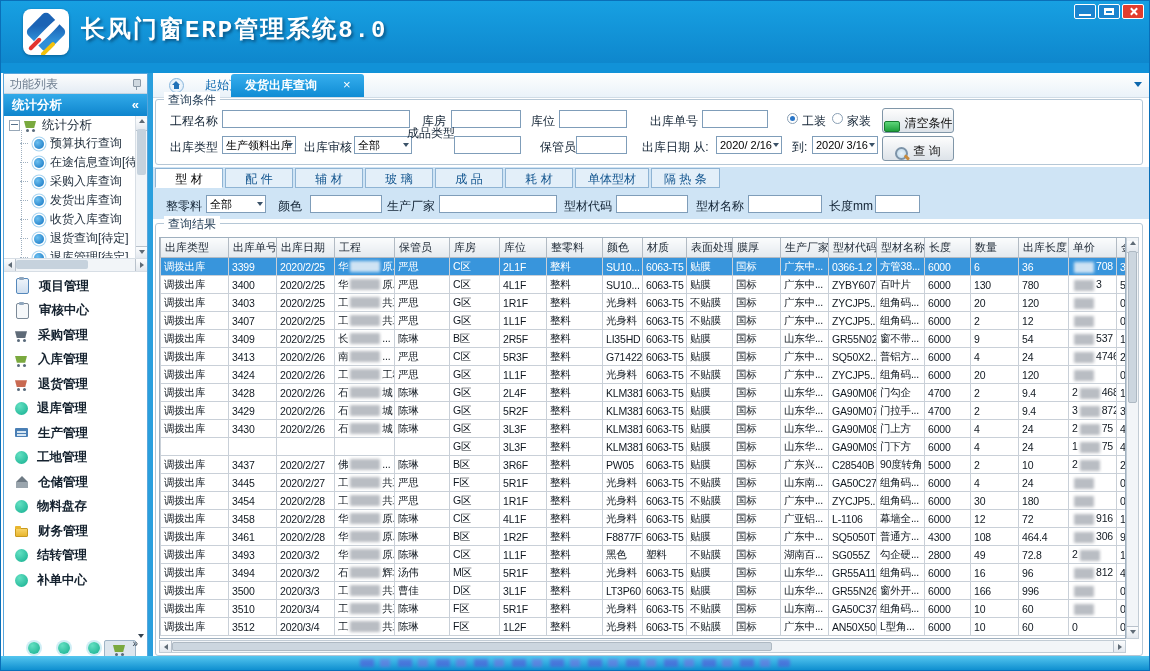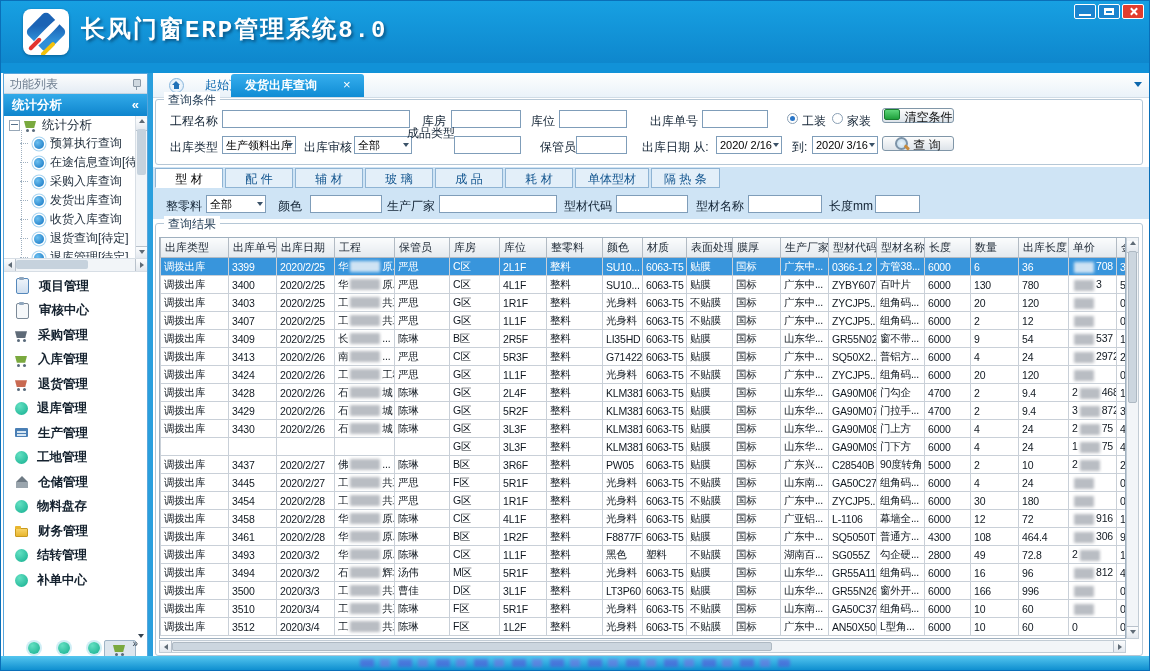--- a/index.html
+++ b/index.html
@@ -104,21 +104,21 @@
   
   .gbox{position:absolute;border:1px solid #b5c7d6;border-radius:3px;background:#fff;box-sizing:border-box;}
   .legend{position:absolute;top:-8px;left:8px;background:#fff;padding:0 4px;font-size:12px;color:#223c55;}
   .qbox{left:2px;top:26px;width:988px;height:66px;}
   .flabel{position:absolute;font-size:12px;color:#112233;white-space:nowrap;}
   .tin{position:absolute;height:18px;border:1px solid #7f9db9;background:#fff;font-size:11px;padding:0 3px;box-sizing:border-box;font-family:inherit;}
   .selbox{position:absolute;height:18px;border:1px solid #7f9db9;background:#fff;font-size:11px;line-height:16px;padding:0 14px 0 3px;box-sizing:border-box;white-space:nowrap;overflow:hidden;}
   .selbox .dd{position:absolute;right:2px;top:6px;width:0;height:0;border-left:3.5px solid transparent;border-right:3.5px solid transparent;border-top:4px solid #3b5268;}
   .radio{position:absolute;width:11px;height:11px;border:1px solid #8aa0b5;border-radius:50%;background:#fff;box-sizing:border-box;}
   .radio.on::after{content:"";display:block;width:5px;height:5px;background:#2a76c8;border-radius:50%;margin:2px;}
-  .btn{position:absolute;height:15px;background:linear-gradient(#fdfdfd,#dde3e9);border:1px solid #8096a8;border-radius:3px;font-size:12px;color:#111;display:flex;align-items:flex-start;justify-content:center;gap:5px;box-sizing:border-box;}
+  .btn{position:absolute;height:25px;background:linear-gradient(#fdfdfd,#dde3e9);border:1px solid #8096a8;border-radius:3px;font-size:12px;color:#111;display:flex;align-items:flex-end;justify-content:center;gap:5px;box-sizing:border-box;}
   .ic-clear{width:14px;height:9px;background:linear-gradient(#5ed67a,#1fa03c);border:1px solid #177c2e;border-radius:2px;}
   .ic-mag{width:9px;height:9px;border:2px solid #7c93a8;border-radius:50%;position:relative;background:radial-gradient(#eaf4fb,#bcd6e8);}
   .ic-mag::after{content:"";position:absolute;left:7px;top:7px;width:6px;height:2.5px;background:#c98a3a;transform:rotate(45deg);border-radius:1px;}
   
   .mstrip{position:absolute;left:0;top:94px;width:996px;height:52px;background:#cfe4f5;box-sizing:border-box;}
   .mtabs{position:absolute;left:2px;top:1px;height:21px;white-space:nowrap;}
   .mtab{display:inline-block;height:20px;line-height:20px;border:1px solid #8fb4d4;background:#e3eff9;color:#11548e;font-size:12px;text-align:center;padding:0 12px;margin-right:2px;box-sizing:border-box;min-width:68px;}
   .mtab.mactive{background:#fff;color:#000;border-bottom-color:#fff;}
   .mfilter{position:absolute;left:0;top:22px;right:0;height:30px;}
   .mfilter .flabel{top:9px;}
@@ -530,21 +530,21 @@
                 <td>G71422</td>
                 <td>6063-T5</td>
                 <td>贴膜</td>
                 <td>国标</td>
                 <td>广东中...</td>
                 <td>SQ50X2...</td>
                 <td>普铝方...</td>
                 <td>6000</td>
                 <td>4</td>
                 <td>24</td>
-                <td><span class="blurblk" style="width: 20px;"></span><span>2972</span></td>
+                <td><span class="blurblk" style="width: 20px;"></span><span>4746</span></td>
                 <td>241</td>
               </tr>
               <tr>
                 <td>调拨出库</td>
                 <td>3424</td>
                 <td>2020/2/26</td>
                 <td><span>工</span><span class="blurblk" style="width: 30px;"></span><span>工程</span></td>
                 <td>严思</td>
                 <td>G区</td>
                 <td>1L1F</td>

